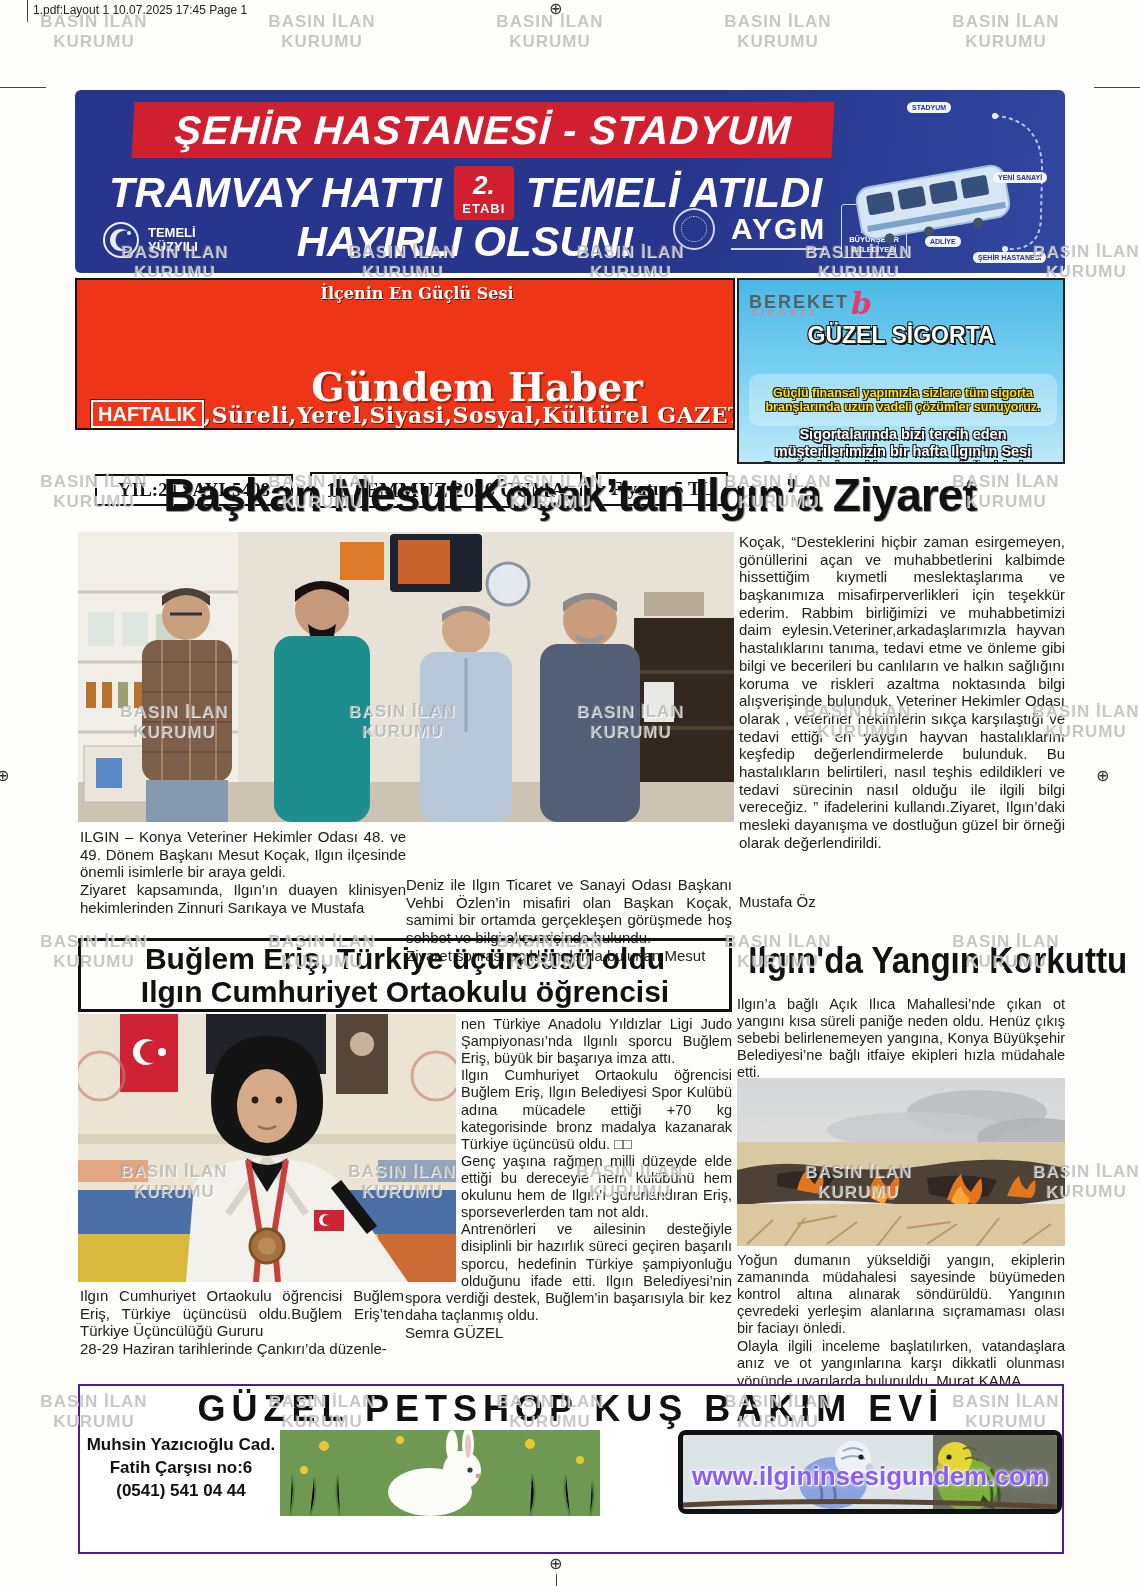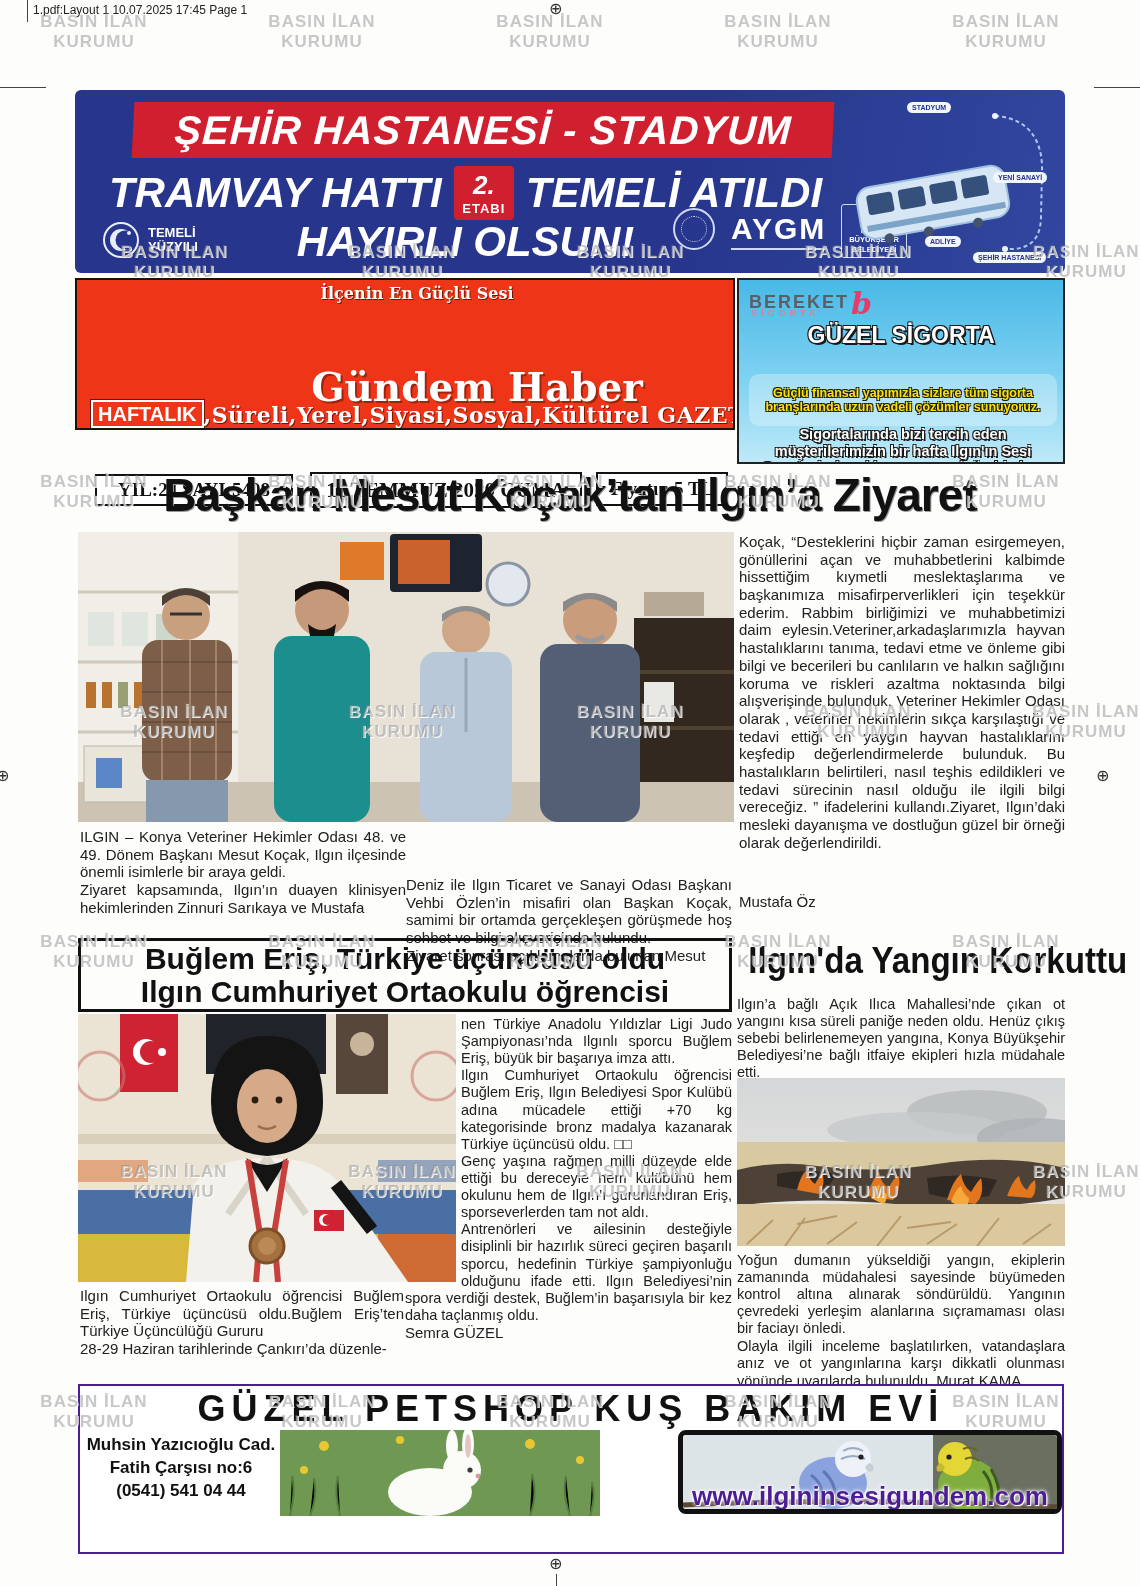--- a/index.html
+++ b/index.html
@@ -84,22 +84,22 @@
      color:#111;transform:scaleX(.92);transform-origin:center;white-space:nowrap;}
   .spacer-judo{float:left;width:56px;height:272px;}
   .pets{left:78px;top:1384px;width:986px;height:170px;border:2px solid #4c1d95;box-sizing:border-box;background:#fff;}
   .pets-h{position:absolute;left:0;top:2px;width:100%;text-align:center;
      font:900 36px "Liberation Sans",sans-serif;letter-spacing:6px;color:#111;white-space:nowrap;}
   .pets-addr{position:absolute;left:2px;top:48px;width:198px;text-align:center;
      font:bold 17px/1.35 "Liberation Sans",sans-serif;color:#111;white-space:pre-line;}
   .birds-frame{position:absolute;left:598px;top:44px;width:384px;height:84px;border:5px solid #111;
      border-radius:8px;box-sizing:border-box;overflow:hidden;}
   .website{position:absolute;left:0;top:26px;width:100%;text-align:center;
-     font:bold 26px "Liberation Sans",sans-serif;color:#4c1d95;
-     text-shadow:0 0 3px #fff,0 0 5px #fff,1px 1px 0 #fff;margin-top:20px;}
+     font:bold 26px "Liberation Sans",sans-serif;color:#8b5cf6;
+     text-shadow:0 0 3px #fff,0 0 5px #fff,1px 1px 0 #fff;}
   svg{display:block;}
 </style>
 </head>
 <body>
 
 <div class="page">
 
   <div class="abs trim" style="left:27px;top:0;width:1px;height:22px;"></div>
   <div class="abs printline" style="left:33px;top:3px;">1.pdf:Layout 1  10.07.2025  17:45  Page 1</div>
   <div class="abs trim" style="left:0;top:87px;width:46px;height:1px;"></div>

